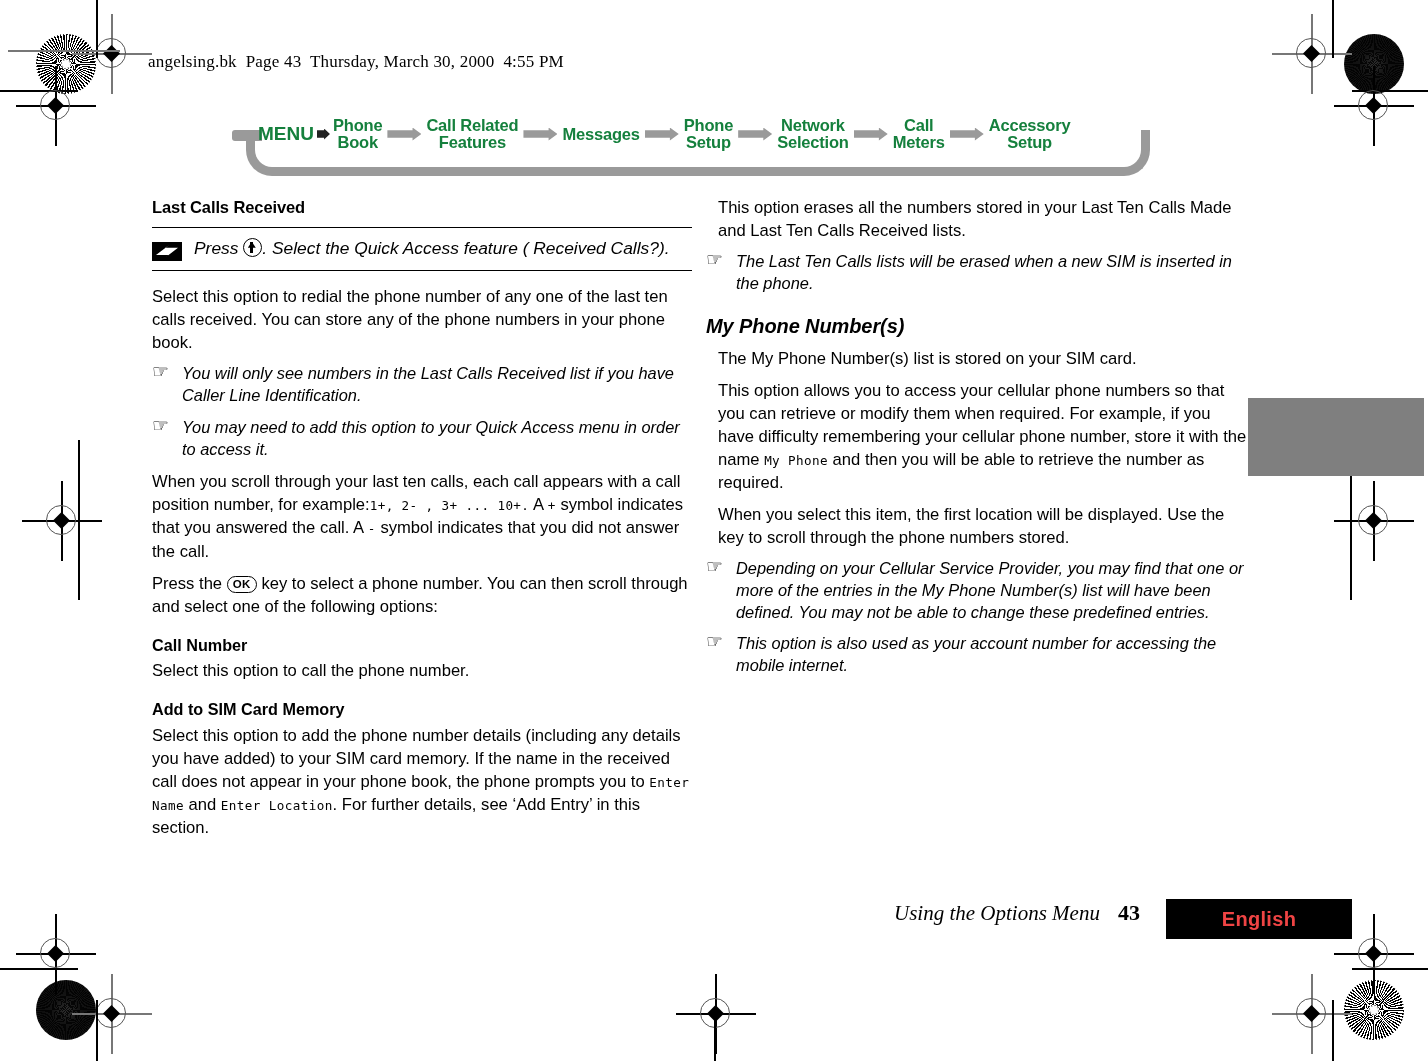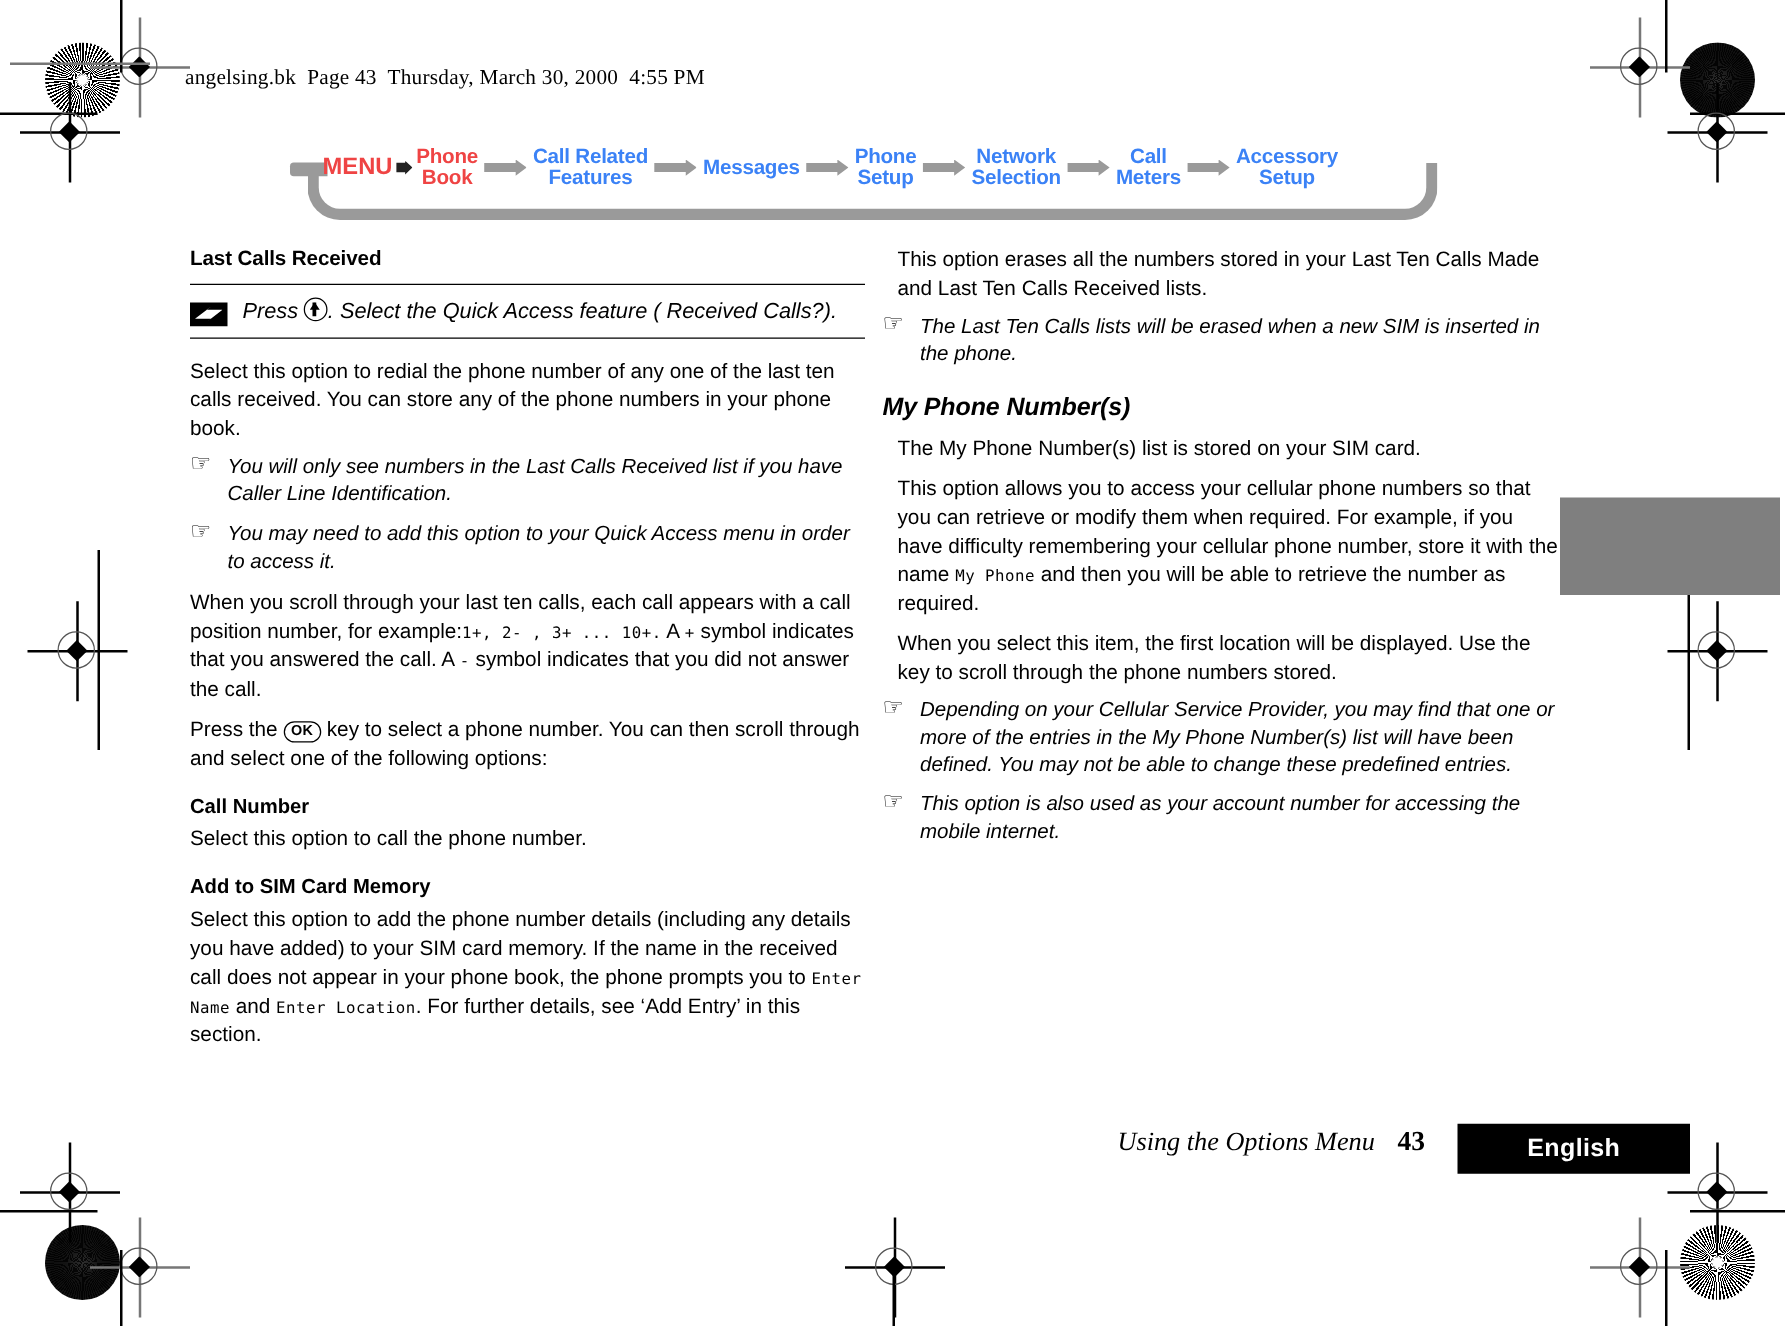--- a/index.html
+++ b/index.html
@@ -82,25 +82,25 @@
   .nav-row {
     position: absolute; left: 26px; top: 0;
     width: 906px; height: 52px;
     display: flex; align-items: center;
   }
   .nav-item {
     font-size: 16.5px;
     font-weight: bold;
     line-height: 1.02;
     text-align: center;
-    color: #3b82f6;
+    color: #15803d;
     white-space: pre-line;
     letter-spacing: -0.2px;
   }
-  .nav-item.active { color: #ef4444; }
+  .nav-item.active { color: #15803d; }
   .nav-item.menu { font-size: 19px; letter-spacing: 0px; }
   .nav-arrow {
     flex: 0 0 auto;
     width: 34px; height: 13px;
     background: #9a9a9a;
     margin: 0 5px;
     clip-path: polygon(0% 22%, 74% 22%, 74% 0%, 100% 50%, 74% 100%, 74% 78%, 0% 78%);
   }
   .nav-arrow.small {
     width: 13px; height: 11px;
@@ -259,21 +259,21 @@
     font-family: "Liberation Serif", serif;
     font-weight: bold;
     font-size: 22px;
     margin-left: 18px;
   }
   .lang-tab {
     position: absolute;
     left: 1166px; top: 899px;
     width: 186px; height: 40px;
     background: #000;
-    color: #ffffff;
+    color: #ef4444;
     font-size: 20px;
     font-weight: bold;
     display: flex;
     align-items: center;
     justify-content: center;
     letter-spacing: 0.3px;
   }
 </style>
 </head>
 <body>

